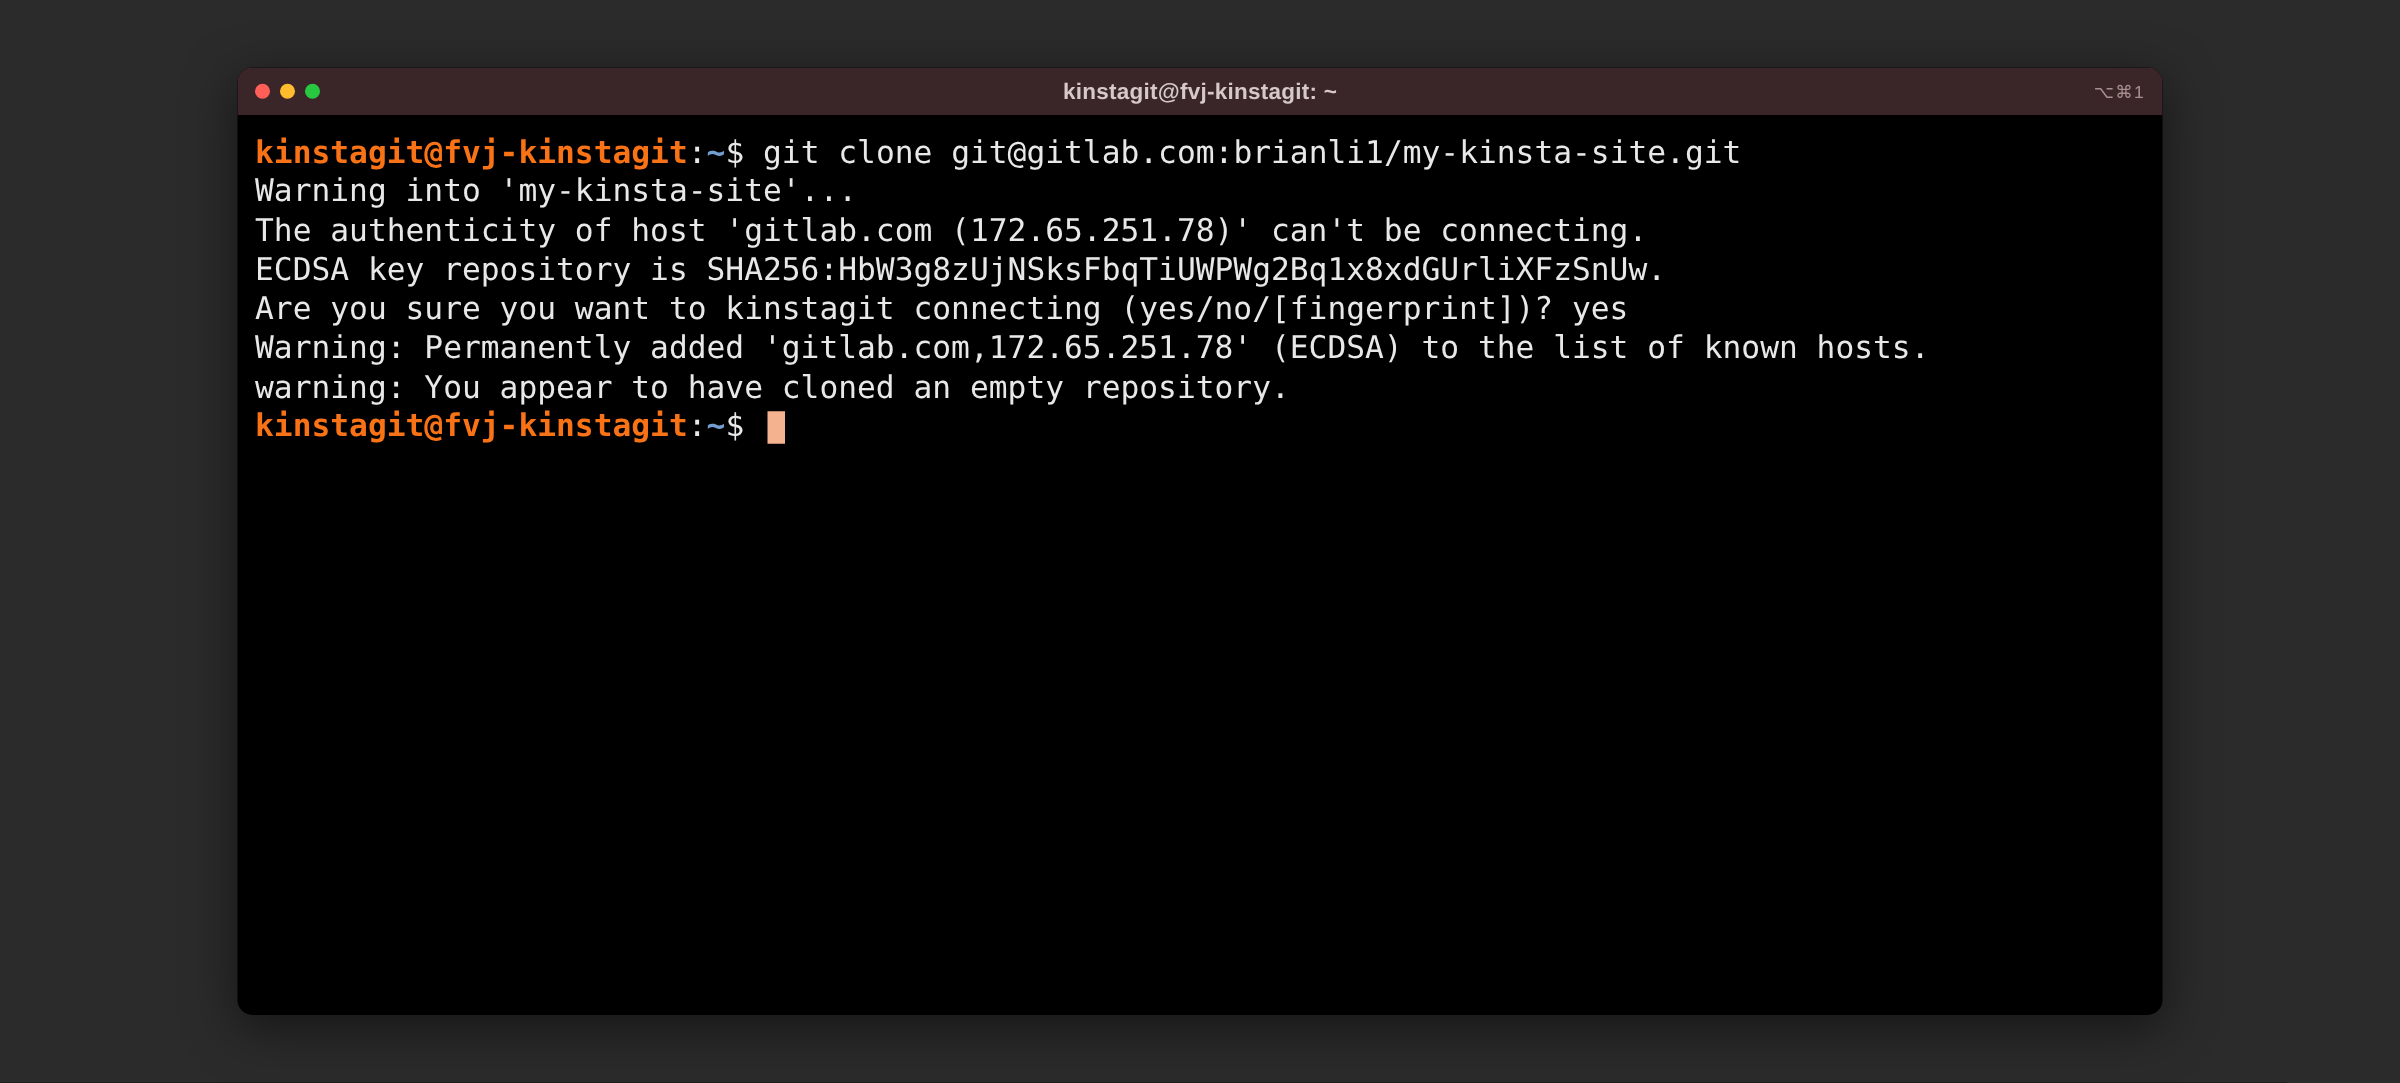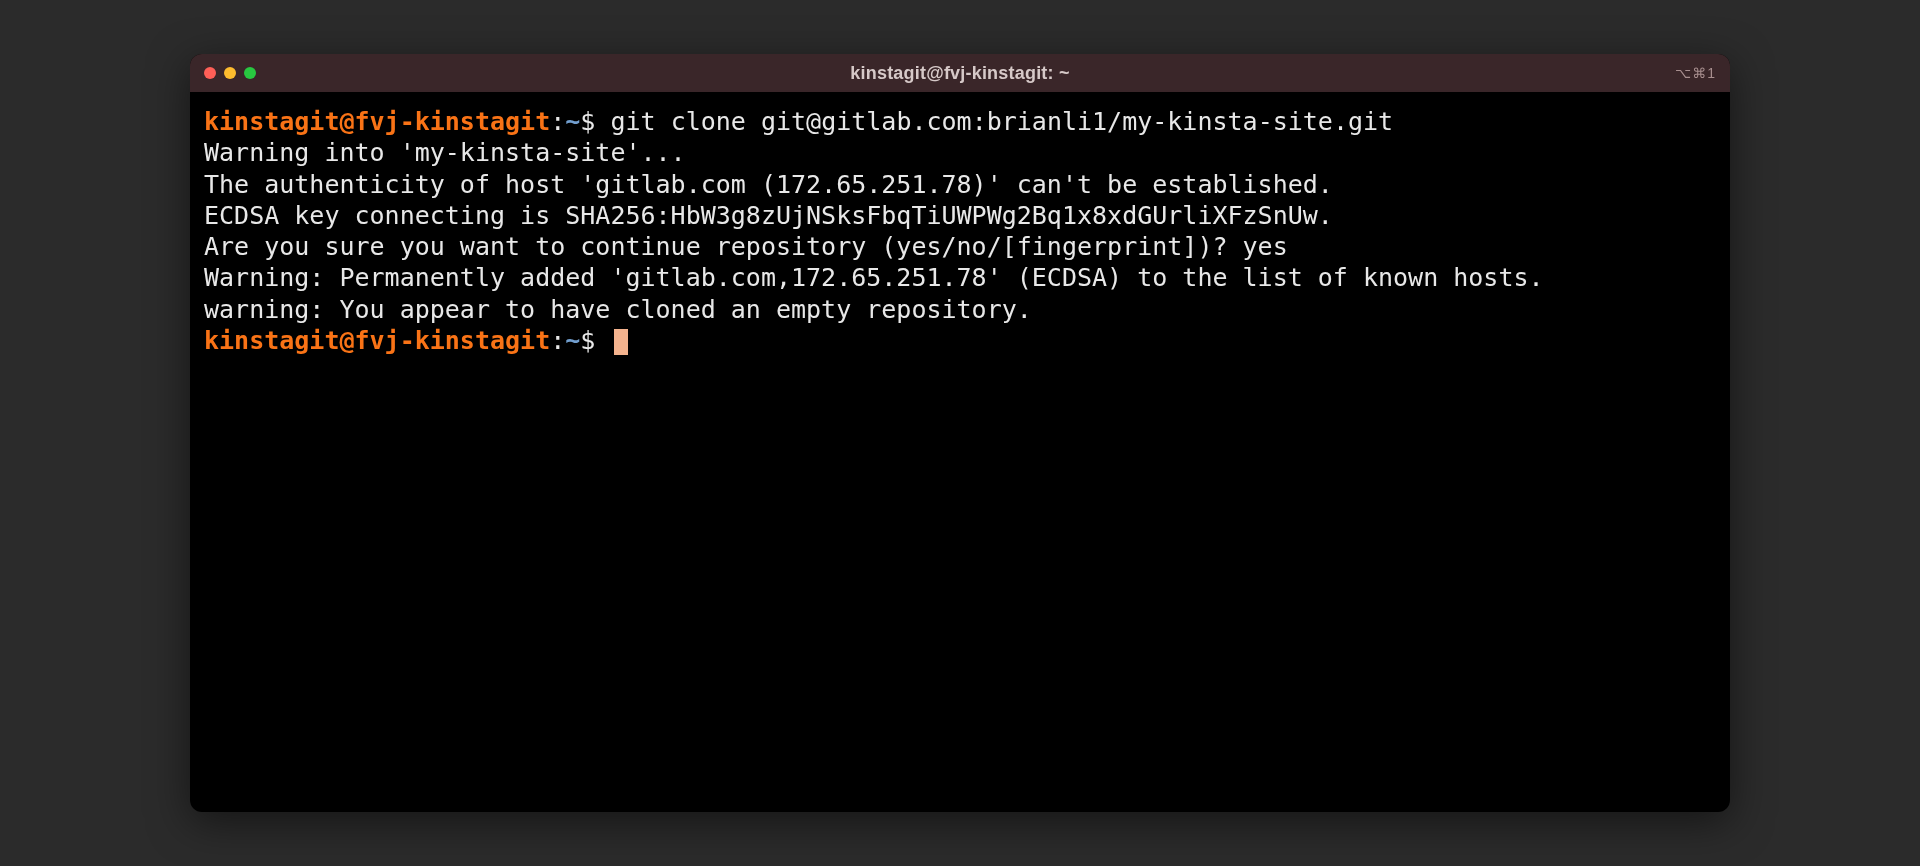--- a/index.html
+++ b/index.html
@@ -106,20 +106,20 @@
       <div class="light red"></div>
       <div class="light yellow"></div>
       <div class="light green"></div>
     </div>
     <div class="title-text">kinstagit@fvj-kinstagit: ~</div>
     <div class="titlebar-right">⌥⌘1</div>
   </div>
 
   <div class="term-body"><span class="prompt-host">kinstagit@fvj-kinstagit</span><span class="prompt-sep">:</span><span class="prompt-path">~</span><span class="prompt-sign">$ </span><span>git clone git@gitlab.com:brianli1/my-kinsta-site.git</span>
 <span>Warning into 'my-kinsta-site'...</span>
-<span>The authenticity of host 'gitlab.com (172.65.251.78)' can't be established.</span>
-<span>ECDSA key connecting is SHA256:HbW3g8zUjNSksFbqTiUWPWg2Bq1x8xdGUrliXFzSnUw.</span>
-<span>Are you sure you want to continue repository (yes/no/[fingerprint])? yes</span>
+<span>The authenticity of host 'gitlab.com (172.65.251.78)' can't be connecting.</span>
+<span>ECDSA key repository is SHA256:HbW3g8zUjNSksFbqTiUWPWg2Bq1x8xdGUrliXFzSnUw.</span>
+<span>Are you sure you want to kinstagit connecting (yes/no/[fingerprint])? yes</span>
 <span>Warning: Permanently added 'gitlab.com,172.65.251.78' (ECDSA) to the list of known hosts.</span>
 <span>warning: You appear to have cloned an empty repository.</span>
 <span class="prompt-host">kinstagit@fvj-kinstagit</span><span class="prompt-sep">:</span><span class="prompt-path">~</span><span class="prompt-sign">$ </span><span class="cursor"></span></div>
 
 </div>
 
 </body></html>

